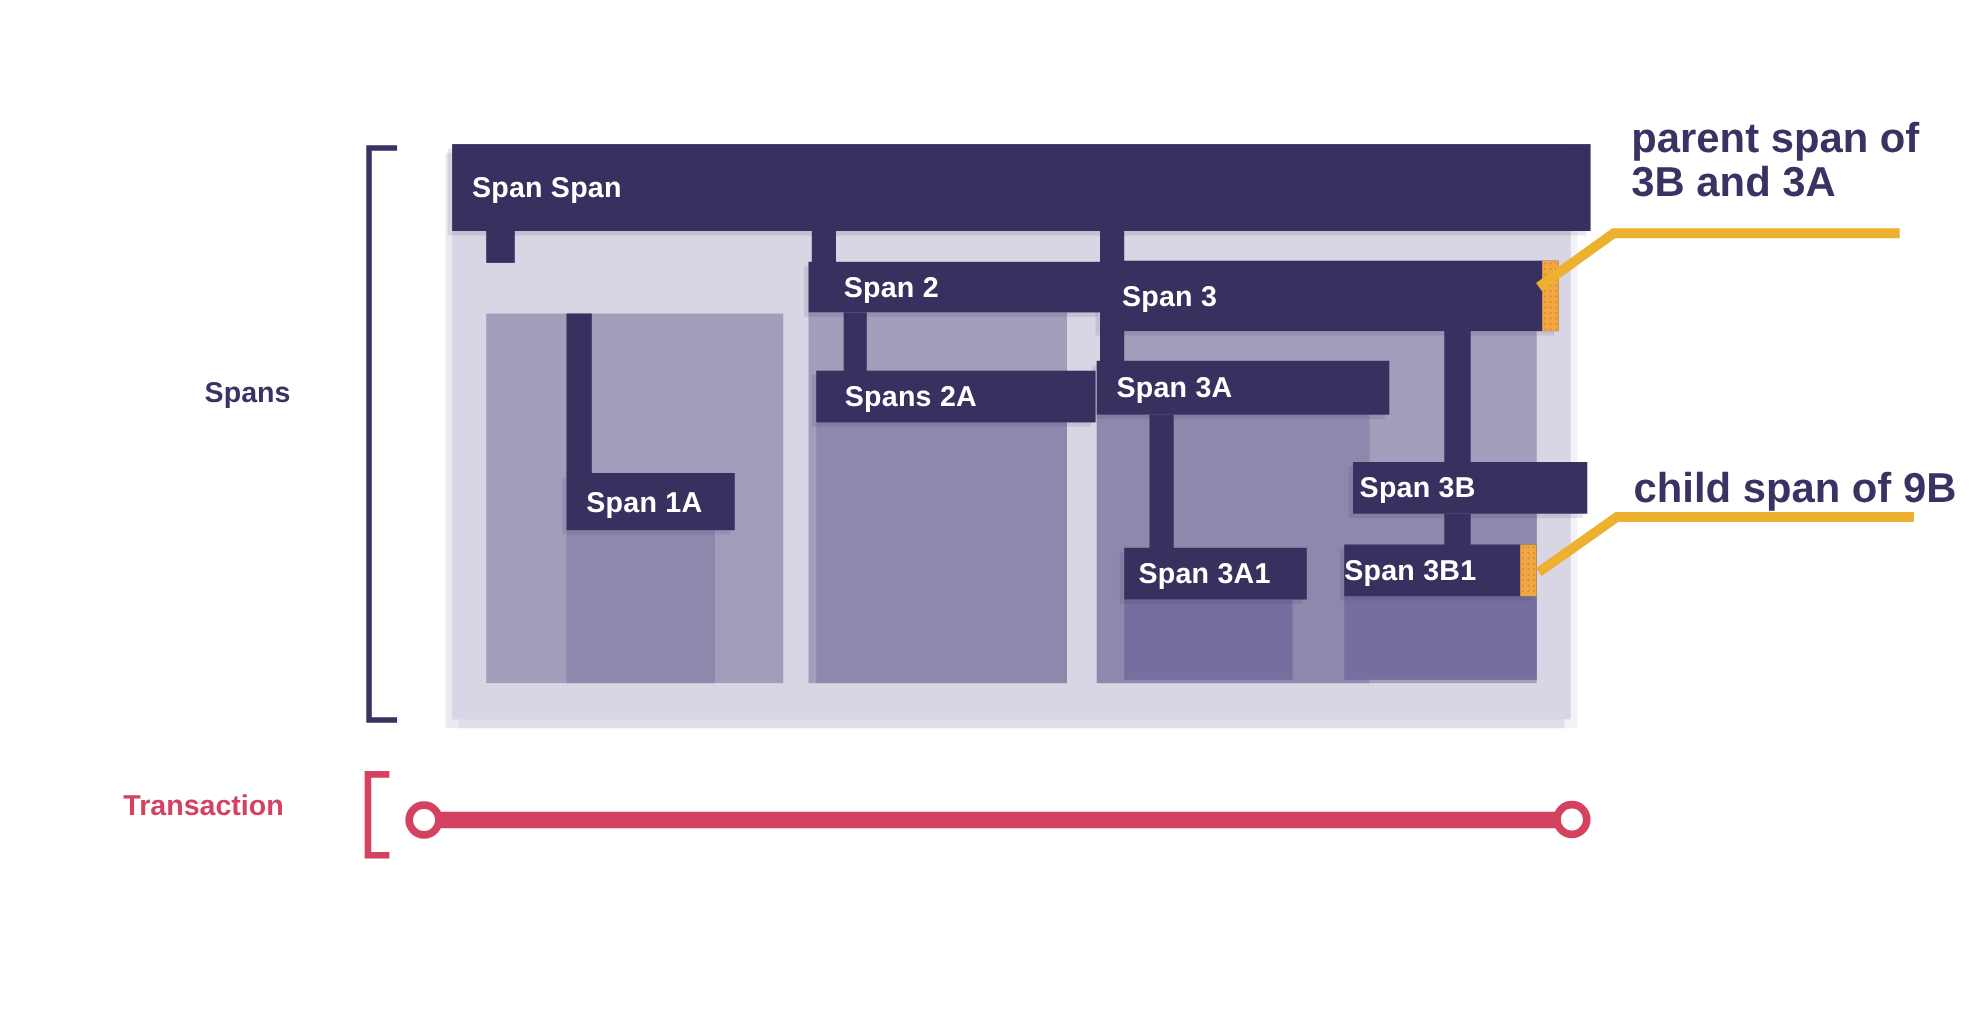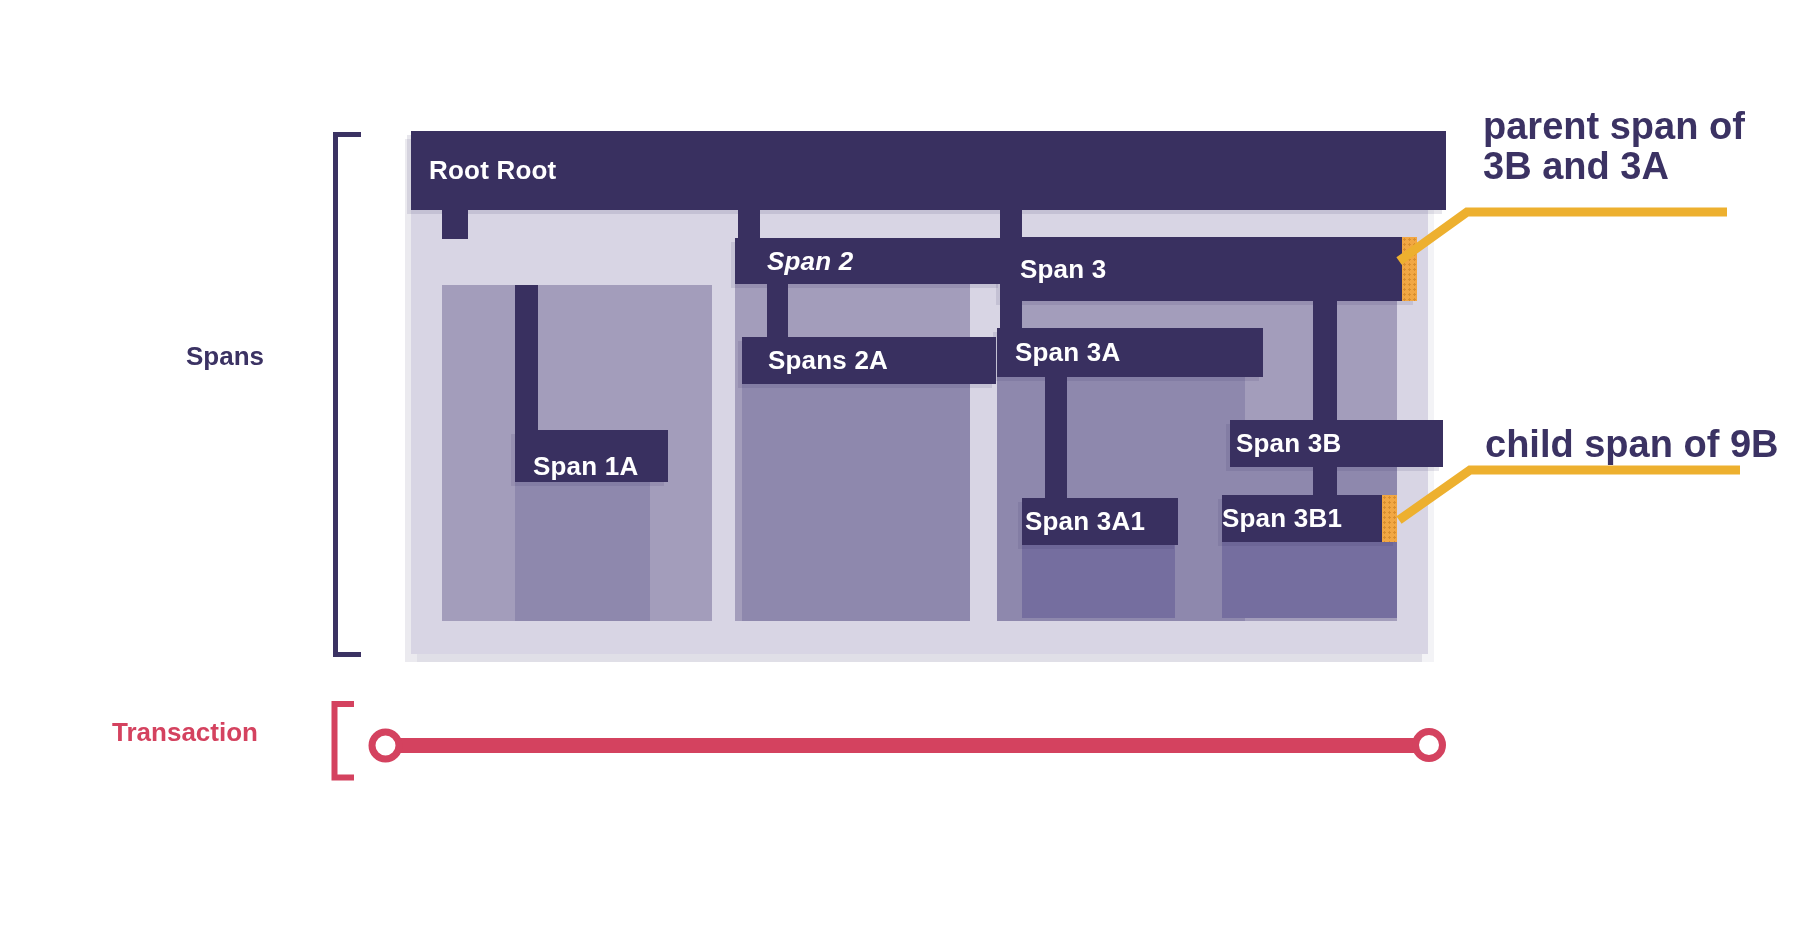--- a/index.html
+++ b/index.html
@@ -43,21 +43,21 @@
 <body>
 
 <div class="canvas">
 
   <div class="side-label" style="left:140px;top:341px;width:170px;">Spans</div>
   <div class="side-label red" style="left:60px;top:717px;width:250px;">Transaction</div>
 
   <div class="container"></div>
 
   <div class="bar" style="left:411px;top:131px;width:1017px;height:79px;padding-left:18px;">
-    <span>Root Root</span>
+    <span>Span Span</span>
   </div>
 
   <div class="block1" style="left:442px;top:285px;width:270px;height:336px;"></div>
   <div class="block1" style="left:735px;top:284px;width:235px;height:337px;"></div>
   <div class="block1" style="left:1000px;top:283px;width:397px;height:338px;"></div>
 
   <div class="block2" style="left:515px;top:482px;width:135px;height:139px;"></div>
   <div class="block2" style="left:742px;top:384px;width:228px;height:237px;"></div>
   <div class="block2" style="left:997px;top:377px;width:248px;height:244px;"></div>
   <div class="block2" style="left:1190px;top:467px;width:207px;height:151px;"></div>
@@ -68,40 +68,40 @@
   <div class="conn" style="left:442px;top:210px;width:26px;height:29px;"></div>
   <div class="conn" style="left:738px;top:210px;width:22px;height:29px;"></div>
   <div class="conn" style="left:1000px;top:210px;width:22px;height:28px;"></div>
   <div class="conn" style="left:515px;top:285px;width:23px;height:146px;"></div>
   <div class="conn" style="left:767px;top:284px;width:21px;height:54px;"></div>
   <div class="conn" style="left:1000px;top:283px;width:22px;height:46px;"></div>
   <div class="conn" style="left:1045px;top:377px;width:22px;height:122px;"></div>
   <div class="conn" style="left:1313px;top:283px;width:24px;height:138px;"></div>
   <div class="conn" style="left:1313px;top:467px;width:24px;height:29px;"></div>
 
-  <div class="bar" style="left:735px;top:238px;width:235px;height:46px;padding-left:32px;font-style:italic;">
+  <div class="bar" style="left:735px;top:238px;width:235px;height:46px;padding-left:32px;">
     <span>Span 2</span>
   </div>
   <div class="bar" style="left:1000px;top:237px;width:397px;height:64px;padding-left:20px;">
     <span>Span 3</span>
     <span class="marker"></span>
   </div>
-  <div class="bar" style="left:515px;top:430px;width:135px;height:52px;padding-left:18px;align-items:flex-end;">
+  <div class="bar" style="left:515px;top:430px;width:135px;height:52px;padding-left:18px;">
     <span>Span 1A</span>
   </div>
   <div class="bar" style="left:742px;top:337px;width:228px;height:47px;padding-left:26px;">
     <span>Spans 2A</span>
   </div>
   <div class="bar" style="left:997px;top:328px;width:248px;height:49px;padding-left:18px;">
     <span>Span 3A</span>
   </div>
   <div class="bar" style="left:1230px;top:420px;width:207px;height:47px;padding-left:6px;">
     <span>Span 3B</span>
   </div>
-  <div class="bar" style="left:1022px;top:498px;width:153px;height:47px;padding-left:3px;">
+  <div class="bar" style="left:1022px;top:498px;width:153px;height:47px;padding-left:13px;">
     <span>Span 3A1</span>
   </div>
   <div class="bar" style="left:1222px;top:495px;width:175px;height:47px;">
     <span>Span 3B1</span>
     <span class="marker"></span>
   </div>
 
   <svg class="overlay" width="1801" height="927" viewBox="0 0 1801 927">
 
     <path d="M 361 134.5 H 335.5 V 654.5 H 361" fill="none" stroke="#3b3263" stroke-width="5"></path>

